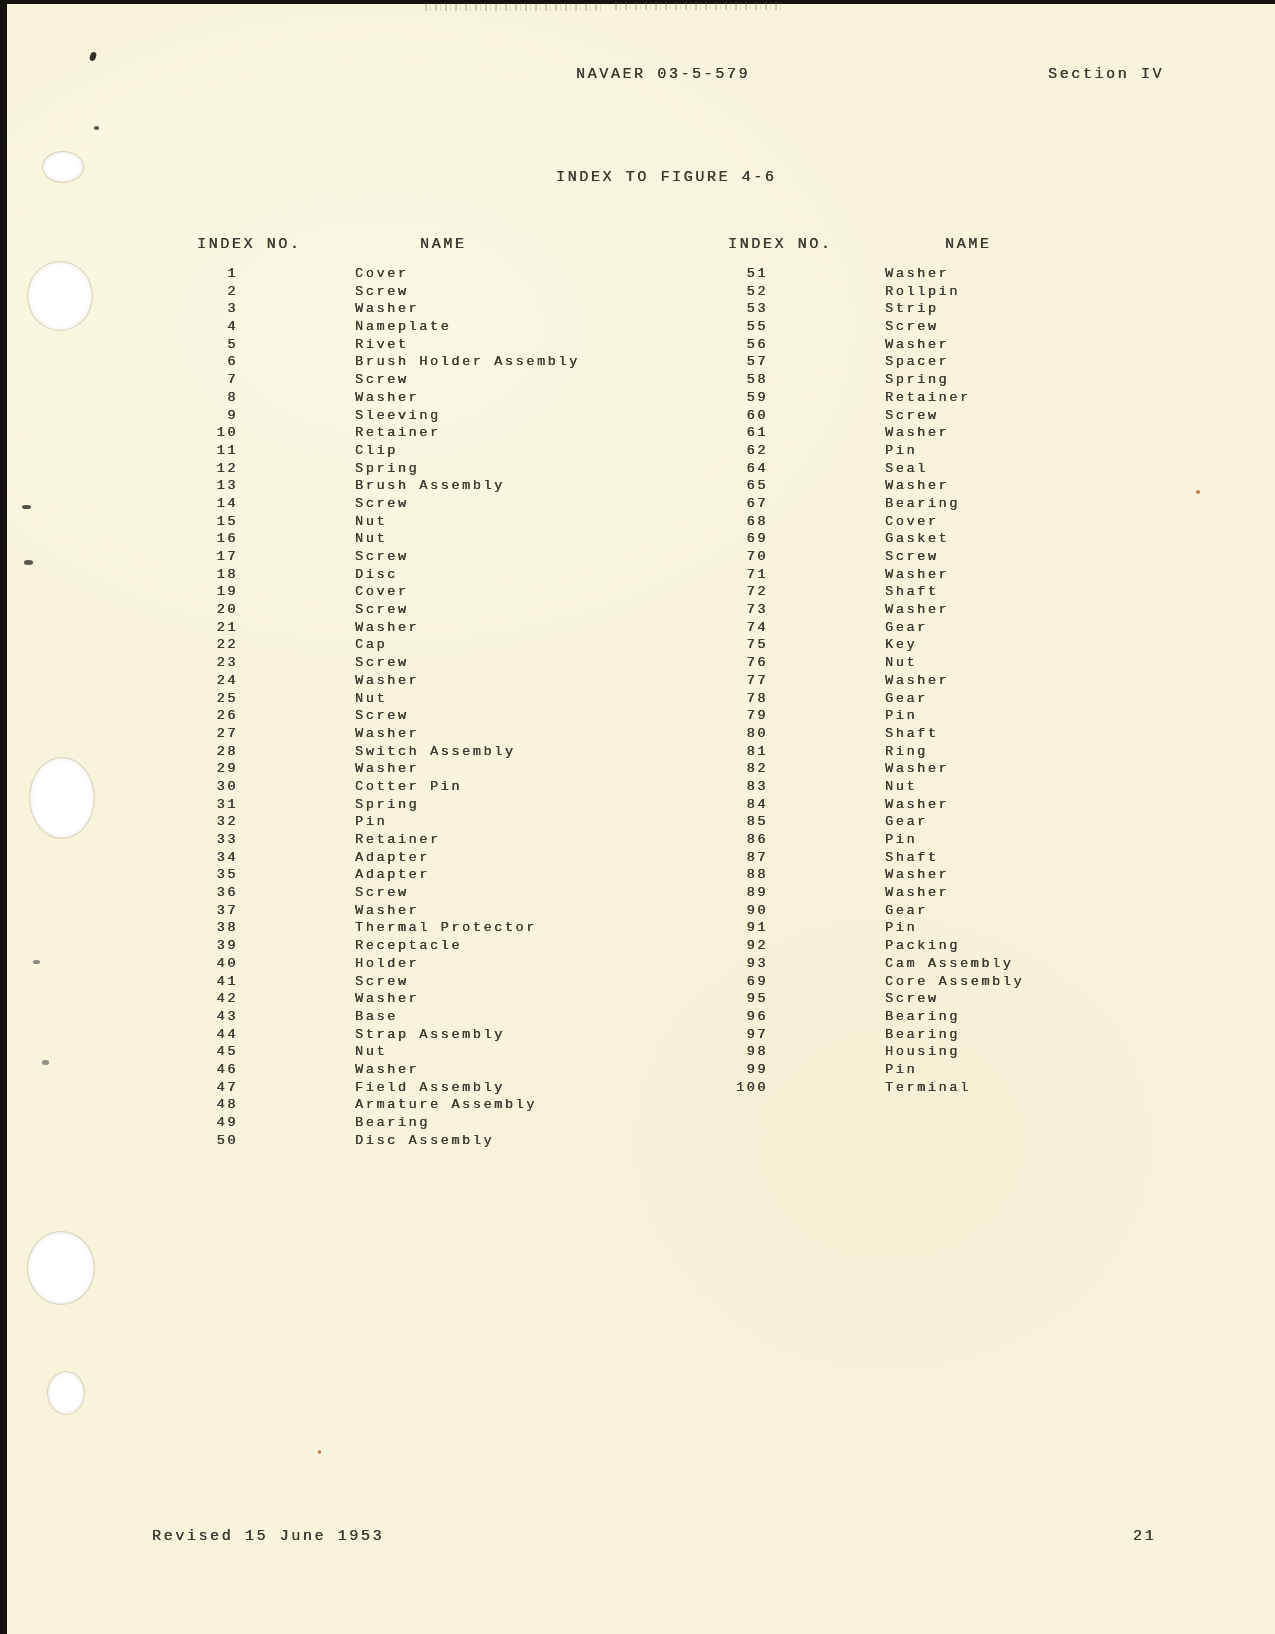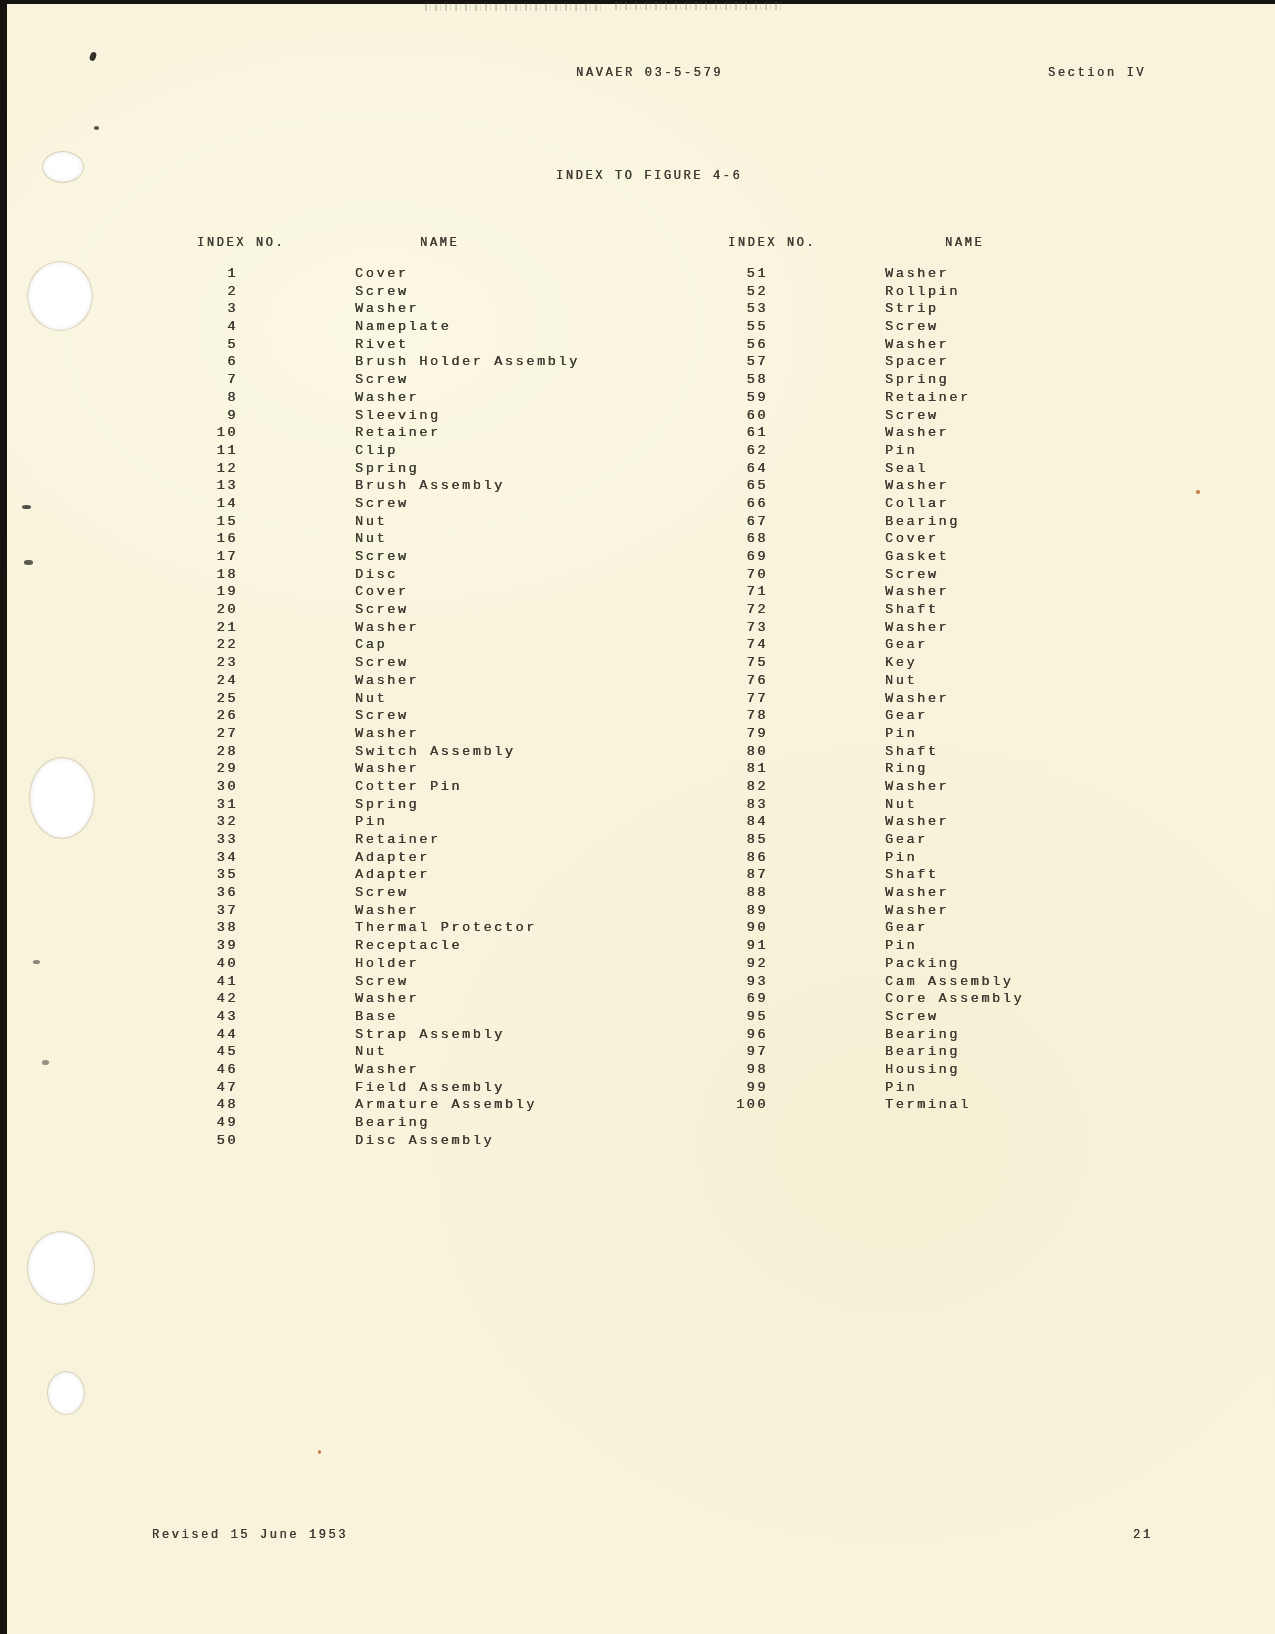--- a/index.html
+++ b/index.html
@@ -8,21 +8,21 @@
     width:1275px;height:1634px;
     margin:0 auto;
     background:
       radial-gradient(ellipse 900px 600px at 30% 20%, rgba(255,252,235,0.5), rgba(255,252,235,0) 60%),
       radial-gradient(ellipse 800px 700px at 70% 70%, rgba(240,232,195,0.35), rgba(240,232,195,0) 65%),
       #f8f4dc;
     overflow:hidden;
     font-family:"Liberation Mono","DejaVu Sans Mono",monospace;
     color:#3f3b33;
   }
-  .ink{ text-shadow:0.35px 0 0 currentColor; letter-spacing:2.6px; font-size:12px; white-space:pre; }
+  .ink{ text-shadow:0.35px 0 0 currentColor; letter-spacing:2.6px; font-size:15px; white-space:pre; }
 
   
   .edge-left{position:absolute;left:0;top:0;width:7px;height:1634px;background:#15130f;}
   .edge-top{position:absolute;left:0;top:0;width:1275px;height:4px;background:#15130f;}
 
   
   .hole{position:absolute;background:#ffffff;border-radius:50%;
         box-shadow:0 0 0 1px rgba(160,150,120,0.35), inset 0 0 4px rgba(120,110,80,0.18);}
   .hole-a{left:43px;top:152px;width:40px;height:30px;}
   .hole-b{left:28px;top:262px;width:64px;height:68px;}
@@ -348,24 +348,20 @@
       </div>
       <div class="prow">
         <span class="idx">64</span>
         <span class="nm">Seal</span>
       </div>
       <div class="prow">
         <span class="idx">65</span>
         <span class="nm">Washer</span>
       </div>
       <div class="prow">
-        <span class="idx">66</span>
-        <span class="nm">Collar</span>
-      </div>
-      <div class="prow">
         <span class="idx">67</span>
         <span class="nm">Bearing</span>
       </div>
       <div class="prow">
         <span class="idx">68</span>
         <span class="nm">Cover</span>
       </div>
       <div class="prow">
         <span class="idx">69</span>
         <span class="nm">Gasket</span>

